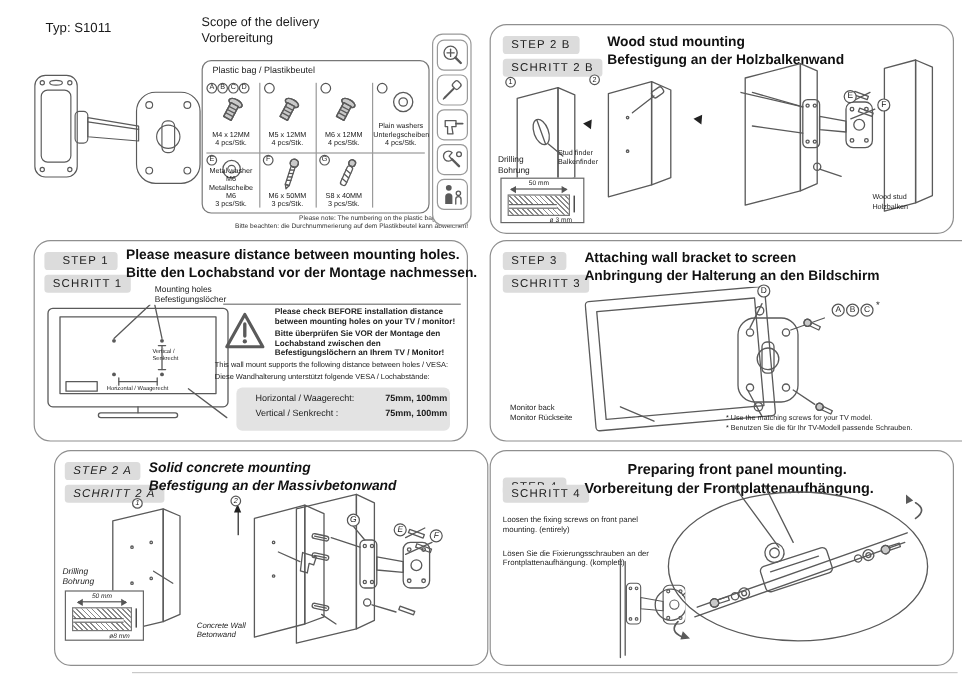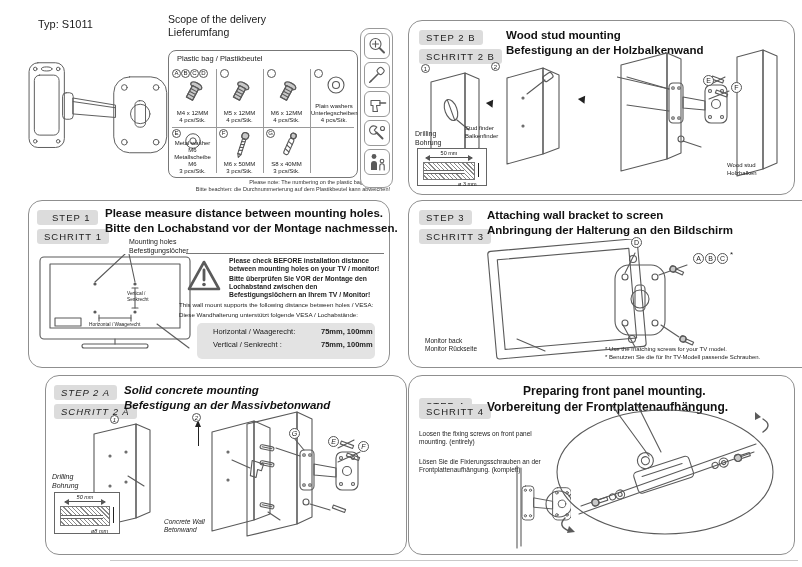--- a/index.html
+++ b/index.html
@@ -91,21 +91,21 @@
     <circle cx="116" cy="40" r="3.2"></circle>
       <circle cx="152" cy="40" r="3.2"></circle>
     <circle cx="116" cy="102" r="3.2"></circle>
       <circle cx="152" cy="102" r="3.2"></circle>
     <circle cx="134" cy="70" r="11"></circle>
     <rect x="128" y="55" width="12" height="30" rx="5"></rect>
   </svg>
 
   <div class="abs" style="left:168px;top:13px;font-size:10.5px;line-height:13px;">
     <div>Scope of the delivery</div>
-    <div>Lieferumfang</div>
+    <div>Vorbereitung</div>
   </div>
 
   <div class="scope-box" style="left:168px;top:50px;width:190px;height:128px;">
     <div class="abs" style="left:8px;top:3px;font-size:7.5px;">Plastic bag / Plastikbeutel</div>
     <div class="sep-v" style="left:47px;"></div>
     <div class="sep-v" style="left:94px;"></div>
     <div class="sep-v" style="left:141px;"></div>
     <div class="sep-h" style="top:76px;"></div>
 
     <div class="cell" style="left:1px;top:17px;width:45px;height:58px;">

